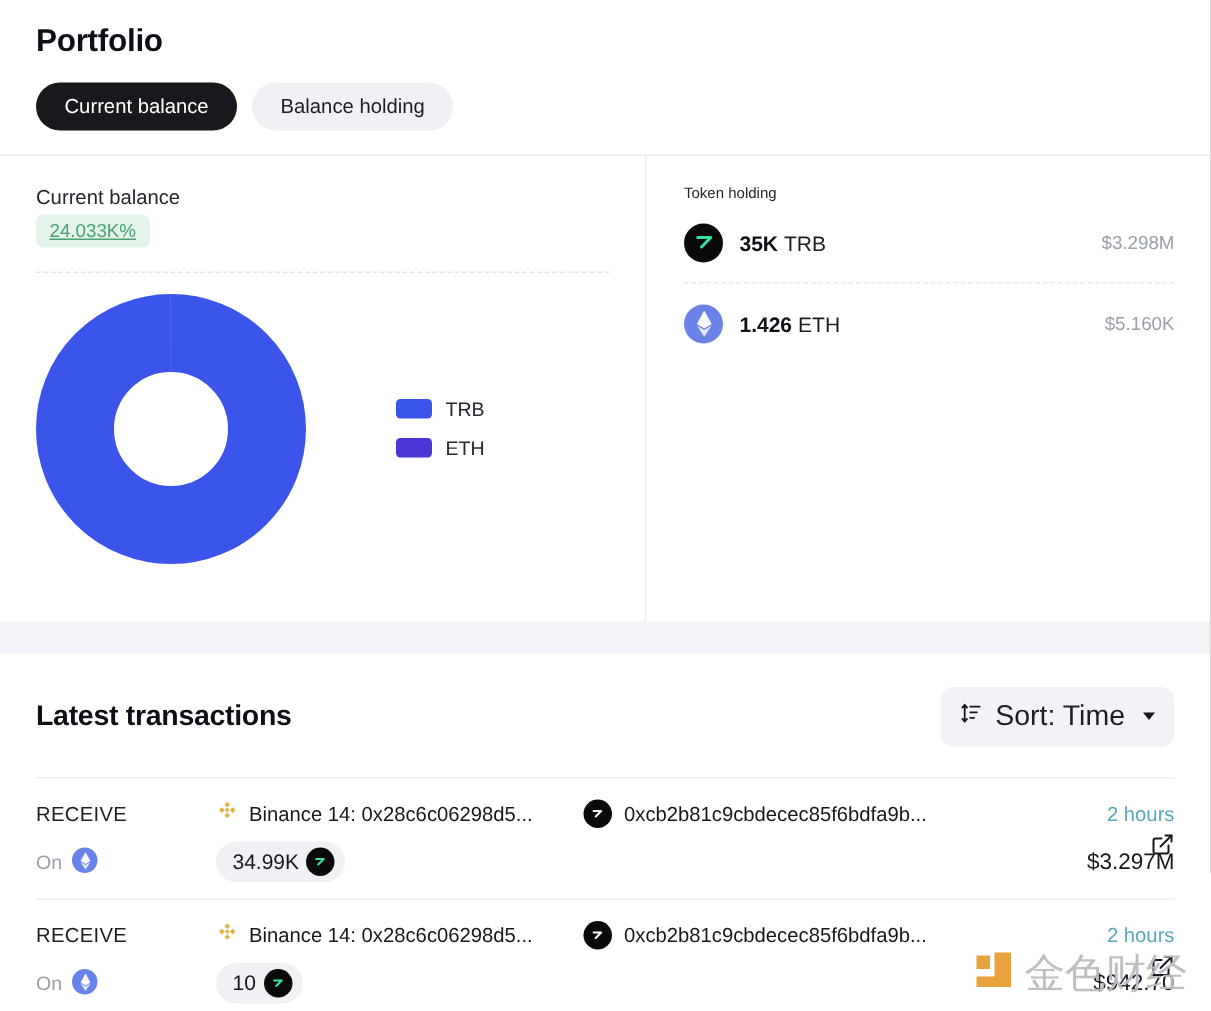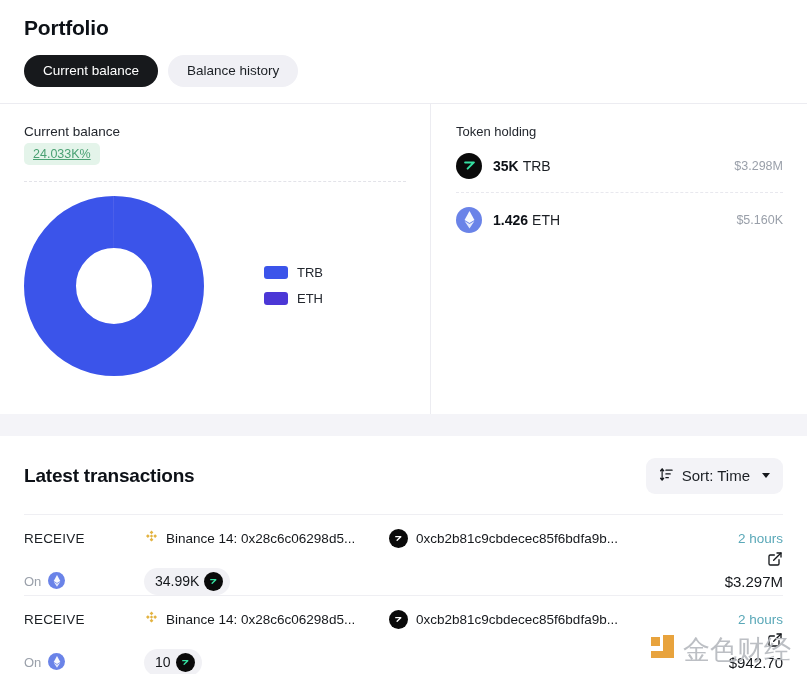--- a/index.html
+++ b/index.html
@@ -42,21 +42,21 @@
 
   
   .chart-area { display:flex; align-items:center; margin-top:14px; }
   .donut-wrap { width:180px; height:180px; position:relative; }
   .legend { margin-left:60px; display:flex; flex-direction:column; gap:11px; }
   .legend-item { display:flex; align-items:center; gap:9px; }
   .swatch { width:24px; height:13px; border-radius:3px; }
   .legend-label { font-size:13px; color:#23272e; }
 
   
-  .th-title { font-size:13px; color:#23272e; }
+  .th-title { font-size:10px; color:#23272e; }
   .token-row {
     display:flex; align-items:center; padding:14px 0 13px 0;
   }
   .token-row + .token-row { border-top:1px dashed #e8e8ee; }
   .tok-icon { flex:0 0 auto; margin-right:11px; }
   .tok-amt { font-size:14px; font-weight:bold; color:#0d1117; }
   .tok-sym { font-size:14px; color:#1b1f24; margin-left:4px; }
   .tok-val { margin-left:auto; font-size:12.5px; color:#9aa0aa; }
 
   
@@ -67,32 +67,32 @@
   
   .gap-band { height:22px; background:#f4f4f8; }
 
   
   .card-tx { background:#fff; padding:0 24px; }
   .tx-head { display:flex; align-items:center; padding:22px 0 20px 0; }
   .tx-title { font-size:19px; font-weight:bold; letter-spacing:-0.2px; color:#0d1117; }
   .tx-controls { margin-left:auto; display:flex; gap:14px; }
   .ctl {
     background:#f3f3f7; border-radius:9px; display:flex; align-items:center;
-    gap:8px; padding:9px 13px; font-size:15px; color:#1b1f24; cursor:pointer;
+    gap:8px; padding:9px 13px; font-size:19px; color:#1b1f24; cursor:pointer;
   }
   .caret {
     width:0; height:0; border-left:4.5px solid transparent;
     border-right:4.5px solid transparent; border-top:5px solid #15181c; margin-left:4px;
   }
 
   .tx-sep { height:1px; background:#efeff3; }
   .tx-row { position:relative; padding:14px 0 0 0; height:80px; }
   .tx-row + .tx-row { border-top:1px solid #efeff3; }
   .tx-line1 { display:flex; align-items:center; }
-  .tx-line2 { display:flex; align-items:center; margin-top:20px; }
+  .tx-line2 { display:flex; align-items:center; margin-top:8px; }
 
   .tx-type { font-size:13.5px; color:#1b1f24; letter-spacing:0.2px; width:120px; }
   .tx-on { font-size:13px; color:#9aa0aa; display:flex; align-items:center; gap:7px; width:120px; }
 
   .addr-from { display:flex; align-items:center; gap:7px; width:245px; }
   .addr-to { display:flex; align-items:center; gap:8px; width:250px; }
   .addr-txt { font-size:13.5px; color:#15181c; white-space:nowrap; }
 
   .amt-pill {
     background:#f1f1f5; border-radius:14px; display:inline-flex; align-items:center;
@@ -118,21 +118,21 @@
 <body>
 
 <div class="page">
 
   <div class="card-top">
 
     <div class="header">
       <div class="title">Portfolio</div>
       <div class="tabs">
         <div class="tab active">Current balance</div>
-        <div class="tab inactive">Balance history</div>
+        <div class="tab inactive">Balance holding</div>
       </div>
     </div>
     <div class="divider-h"></div>
 
     <div class="panels">
 
       <div class="panel-left">
         <div class="lbl">Current balance</div>
         <div class="balance-row">
           <div class="badge-pct">24.033K%</div>

